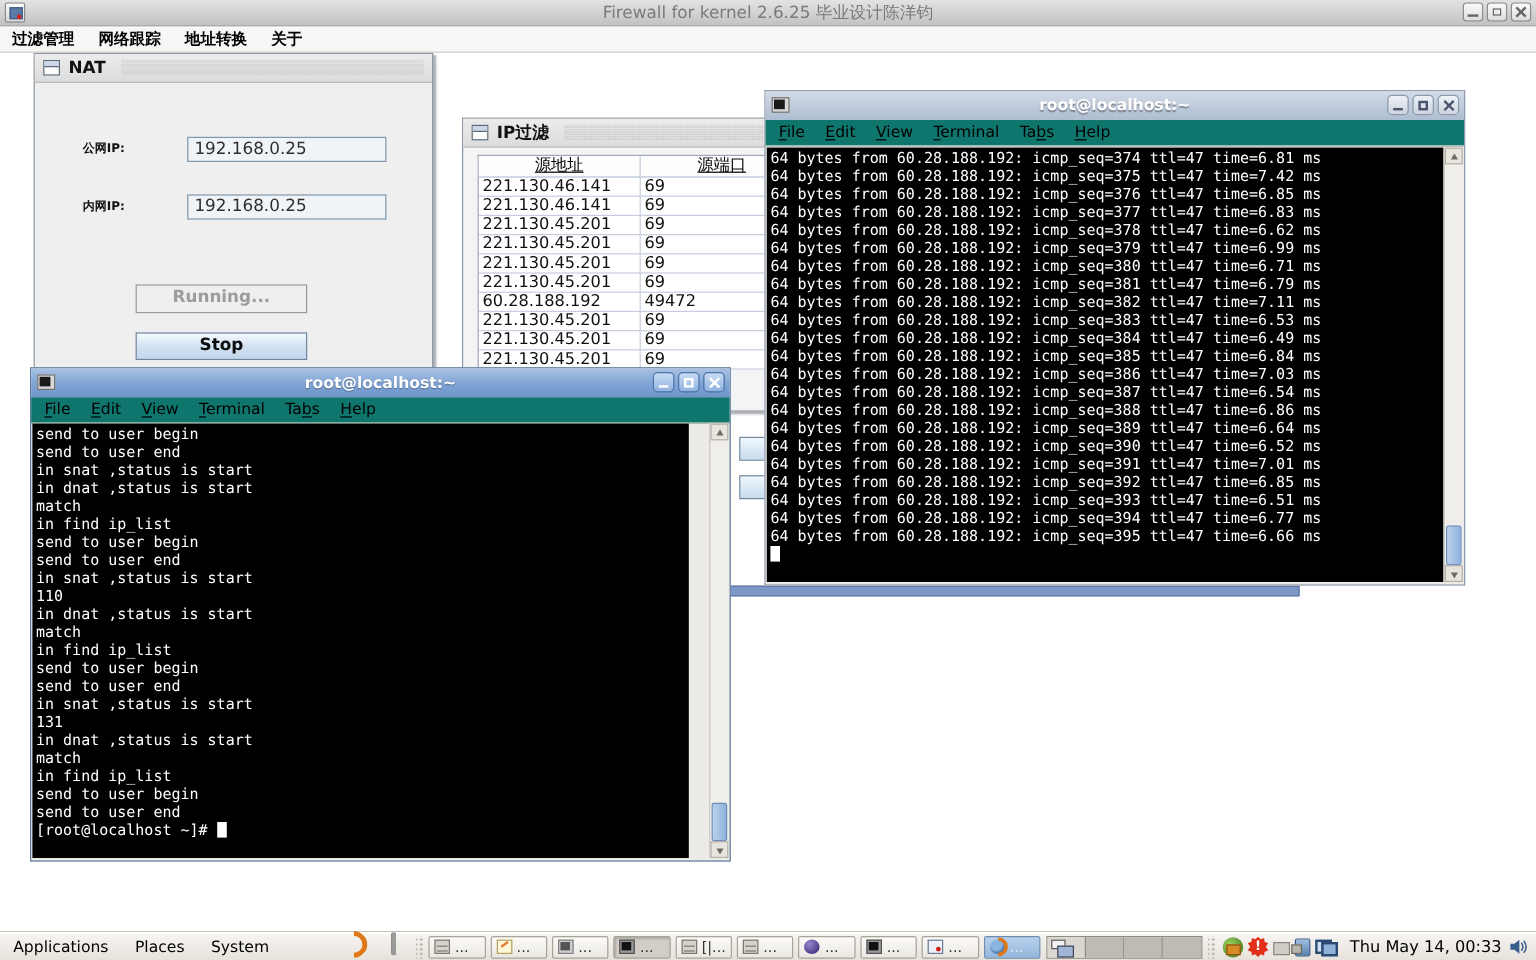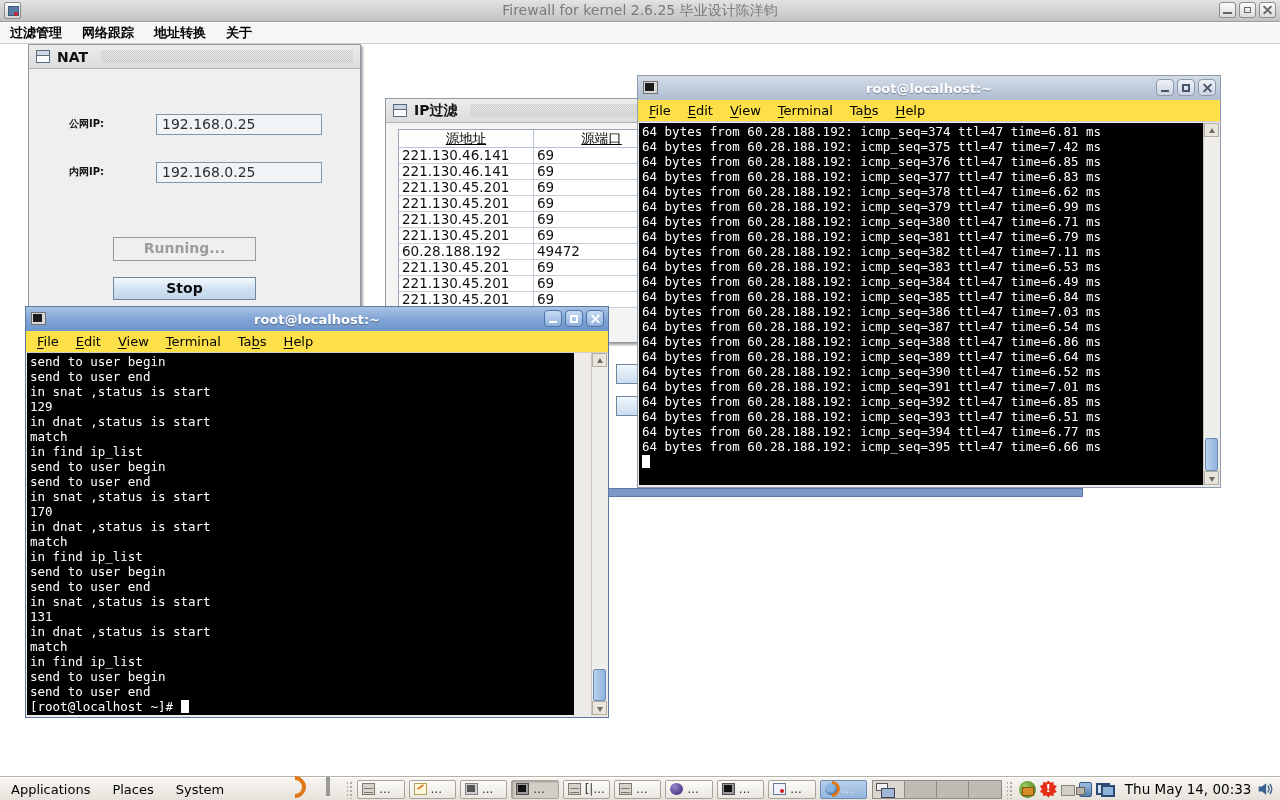--- a/index.html
+++ b/index.html
@@ -82,21 +82,21 @@
   .term-title.inactive .tbtn { border:1px solid #8c99ac; background:linear-gradient(#eef1f6,#ccd4e0); }
   .tbtn.min::after { content:""; position:absolute; left:4px; right:4px; bottom:3px; height:2px; background:#fff; }
   .tbtn.max::after { content:""; position:absolute; left:4px; right:4px; top:4px; bottom:3px; border:2px solid #fff; }
   .tbtn.close::before,.tbtn.close::after { content:""; position:absolute; left:3px; top:7px; width:11px; height:2px; background:#fff; }
   .tbtn.close::before { transform:rotate(45deg);} .tbtn.close::after { transform:rotate(-45deg);}
   .term-title.inactive .tbtn.min::after,.term-title.inactive .tbtn.max::after { background:#47546a; border-color:#47546a; }
   .term-title.inactive .tbtn.close::before,.term-title.inactive .tbtn.close::after { background:#47546a; }
   .term-title.inactive .tbtn.max::after { background:transparent; }
   .tbtn.max::after { background:transparent; }
 
-  .term-menubar { height:22px; background:#fde047; border-bottom:1px solid #d2cec6;
+  .term-menubar { height:22px; background:#0f766e; border-bottom:1px solid #d2cec6;
     display:flex; align-items:center; gap:17px; padding-left:11px; font-size:13px; color:#000; }
   .mitem i { font-style:normal; } .mitem u { text-underline-offset:2px; }
 
   .term-screen { position:absolute; left:1px; bottom:2px; background:#000; overflow:hidden;
     font-family:"DejaVu Sans Mono","Liberation Mono",monospace; font-size:12.5px; line-height:15px; color:#fff;
     padding:1px 0 0 3px; }
   .term-right .term-screen { top:47px; right:17px; }
   .term-left  .term-screen { top:46px; right:34px; }
   .tline { white-space:pre; height:15px; }
   .cursor { display:inline-block; width:8px; height:13px; background:#fff; vertical-align:-2px; }
@@ -343,28 +343,27 @@
     <span class="mitem"><i></i><u>T</u><i>erminal</i></span>
     <span class="mitem"><i>Ta</i><u>b</u><i>s</i></span>
     <span class="mitem"><i></i><u>H</u><i>elp</i></span>
   </div>
   <div class="term-screen">
     <div>
 
     <div class="tline">send to user begin</div>
         <div class="tline">send to user end</div>
         <div class="tline">in snat ,status is start</div>
-        <div class="tline">129</div>
         <div class="tline">in dnat ,status is start</div>
         <div class="tline">match</div>
         <div class="tline">in find ip_list</div>
         <div class="tline">send to user begin</div>
         <div class="tline">send to user end</div>
         <div class="tline">in snat ,status is start</div>
-        <div class="tline">170</div>
+        <div class="tline">110</div>
         <div class="tline">in dnat ,status is start</div>
         <div class="tline">match</div>
         <div class="tline">in find ip_list</div>
         <div class="tline">send to user begin</div>
         <div class="tline">send to user end</div>
         <div class="tline">in snat ,status is start</div>
         <div class="tline">131</div>
         <div class="tline">in dnat ,status is start</div>
         <div class="tline">match</div>
         <div class="tline">in find ip_list</div>

